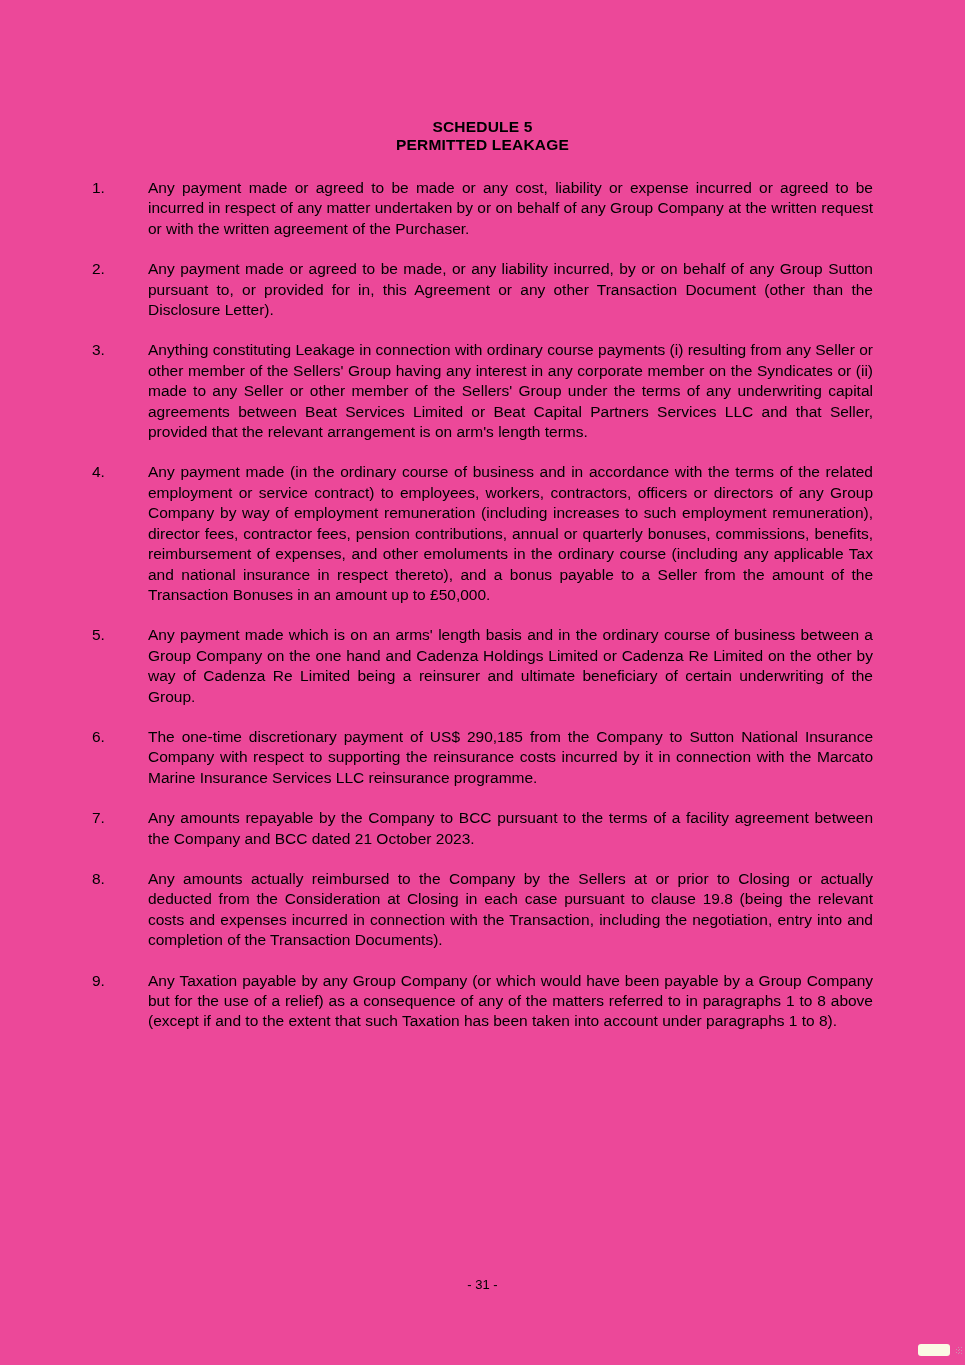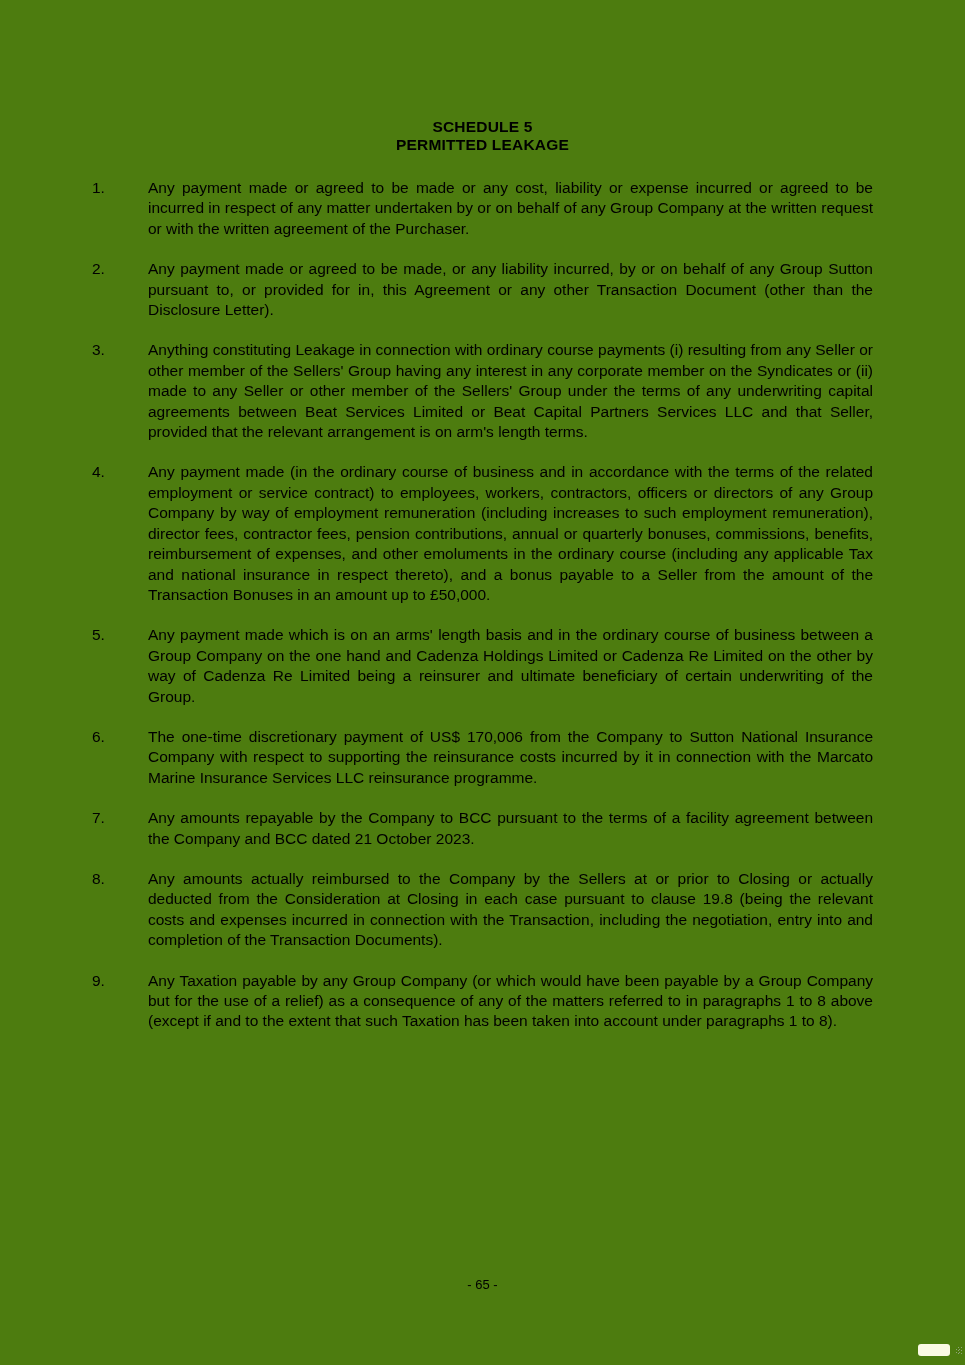--- a/index.html
+++ b/index.html
@@ -1,21 +1,21 @@
 <!DOCTYPE html>
 <html><head>
 <meta charset="utf-8">
 <style>
   * { margin: 0; padding: 0; box-sizing: border-box; }
   html, body { background: #ffffff; }
   .page {
     position: relative;
     width: 965px;
     height: 1365px;
-    background: #4d7c0f;
+    background: #ec4899;
     font-family: "Liberation Sans", sans-serif;
     color: #000000;
     overflow: hidden;
   }
   .content {
     padding: 0 92px;
   }
   .doc-title {
     margin-top: 118px;
     text-align: center;
@@ -104,38 +104,38 @@
         <div class="body">Any payment made (in the ordinary course of business and in accordance with the terms of the related employment or service contract) to employees, workers, contractors, officers or directors of any Group Company by way of employment remuneration (including increases to such employment remuneration), director fees, contractor fees, pension contributions, annual or quarterly bonuses, commissions, benefits, reimbursement of expenses, and other emoluments in the ordinary course (including any applicable Tax and national insurance in respect thereto), and a bonus payable to a Seller from the amount of the Transaction Bonuses in an amount up to £50,000.</div>
       </div>
 
       <div class="para">
         <div class="num">5.</div>
         <div class="body">Any payment made which is on an arms' length basis and in the ordinary course of business between a Group Company on the one hand and Cadenza Holdings Limited or Cadenza Re Limited on the other by way of Cadenza Re Limited being a reinsurer and ultimate beneficiary of certain underwriting of the Group.</div>
       </div>
 
       <div class="para">
         <div class="num">6.</div>
-        <div class="body">The one-time discretionary payment of US$ 170,006 from the Company to Sutton National Insurance Company with respect to supporting the reinsurance costs incurred by it in connection with the Marcato Marine Insurance Services LLC reinsurance programme.</div>
+        <div class="body">The one-time discretionary payment of US$ 290,185 from the Company to Sutton National Insurance Company with respect to supporting the reinsurance costs incurred by it in connection with the Marcato Marine Insurance Services LLC reinsurance programme.</div>
       </div>
 
       <div class="para">
         <div class="num">7.</div>
         <div class="body">Any amounts repayable by the Company to BCC pursuant to the terms of a facility agreement between the Company and BCC dated 21 October 2023.</div>
       </div>
 
       <div class="para">
         <div class="num">8.</div>
         <div class="body">Any amounts actually reimbursed to the Company by the Sellers at or prior to Closing or actually deducted from the Consideration at Closing in each case pursuant to clause 19.8 (being the relevant costs and expenses incurred in connection with the Transaction, including the negotiation, entry into and completion of the Transaction Documents).</div>
       </div>
 
       <div class="para">
         <div class="num">9.</div>
         <div class="body">Any Taxation payable by any Group Company (or which would have been payable by a Group Company but for the use of a relief) as a consequence of any of the matters referred to in paragraphs 1 to 8 above (except if and to the extent that such Taxation has been taken into account under paragraphs 1 to 8).</div>
       </div>
 
     </div>
   </div>
 
-  <div class="footer">- 65 -</div>
+  <div class="footer">- 31 -</div>
 
   <div class="artifact-smudge"></div>
   <div class="artifact-dots"></div>
 </div>
 
 </body></html>

